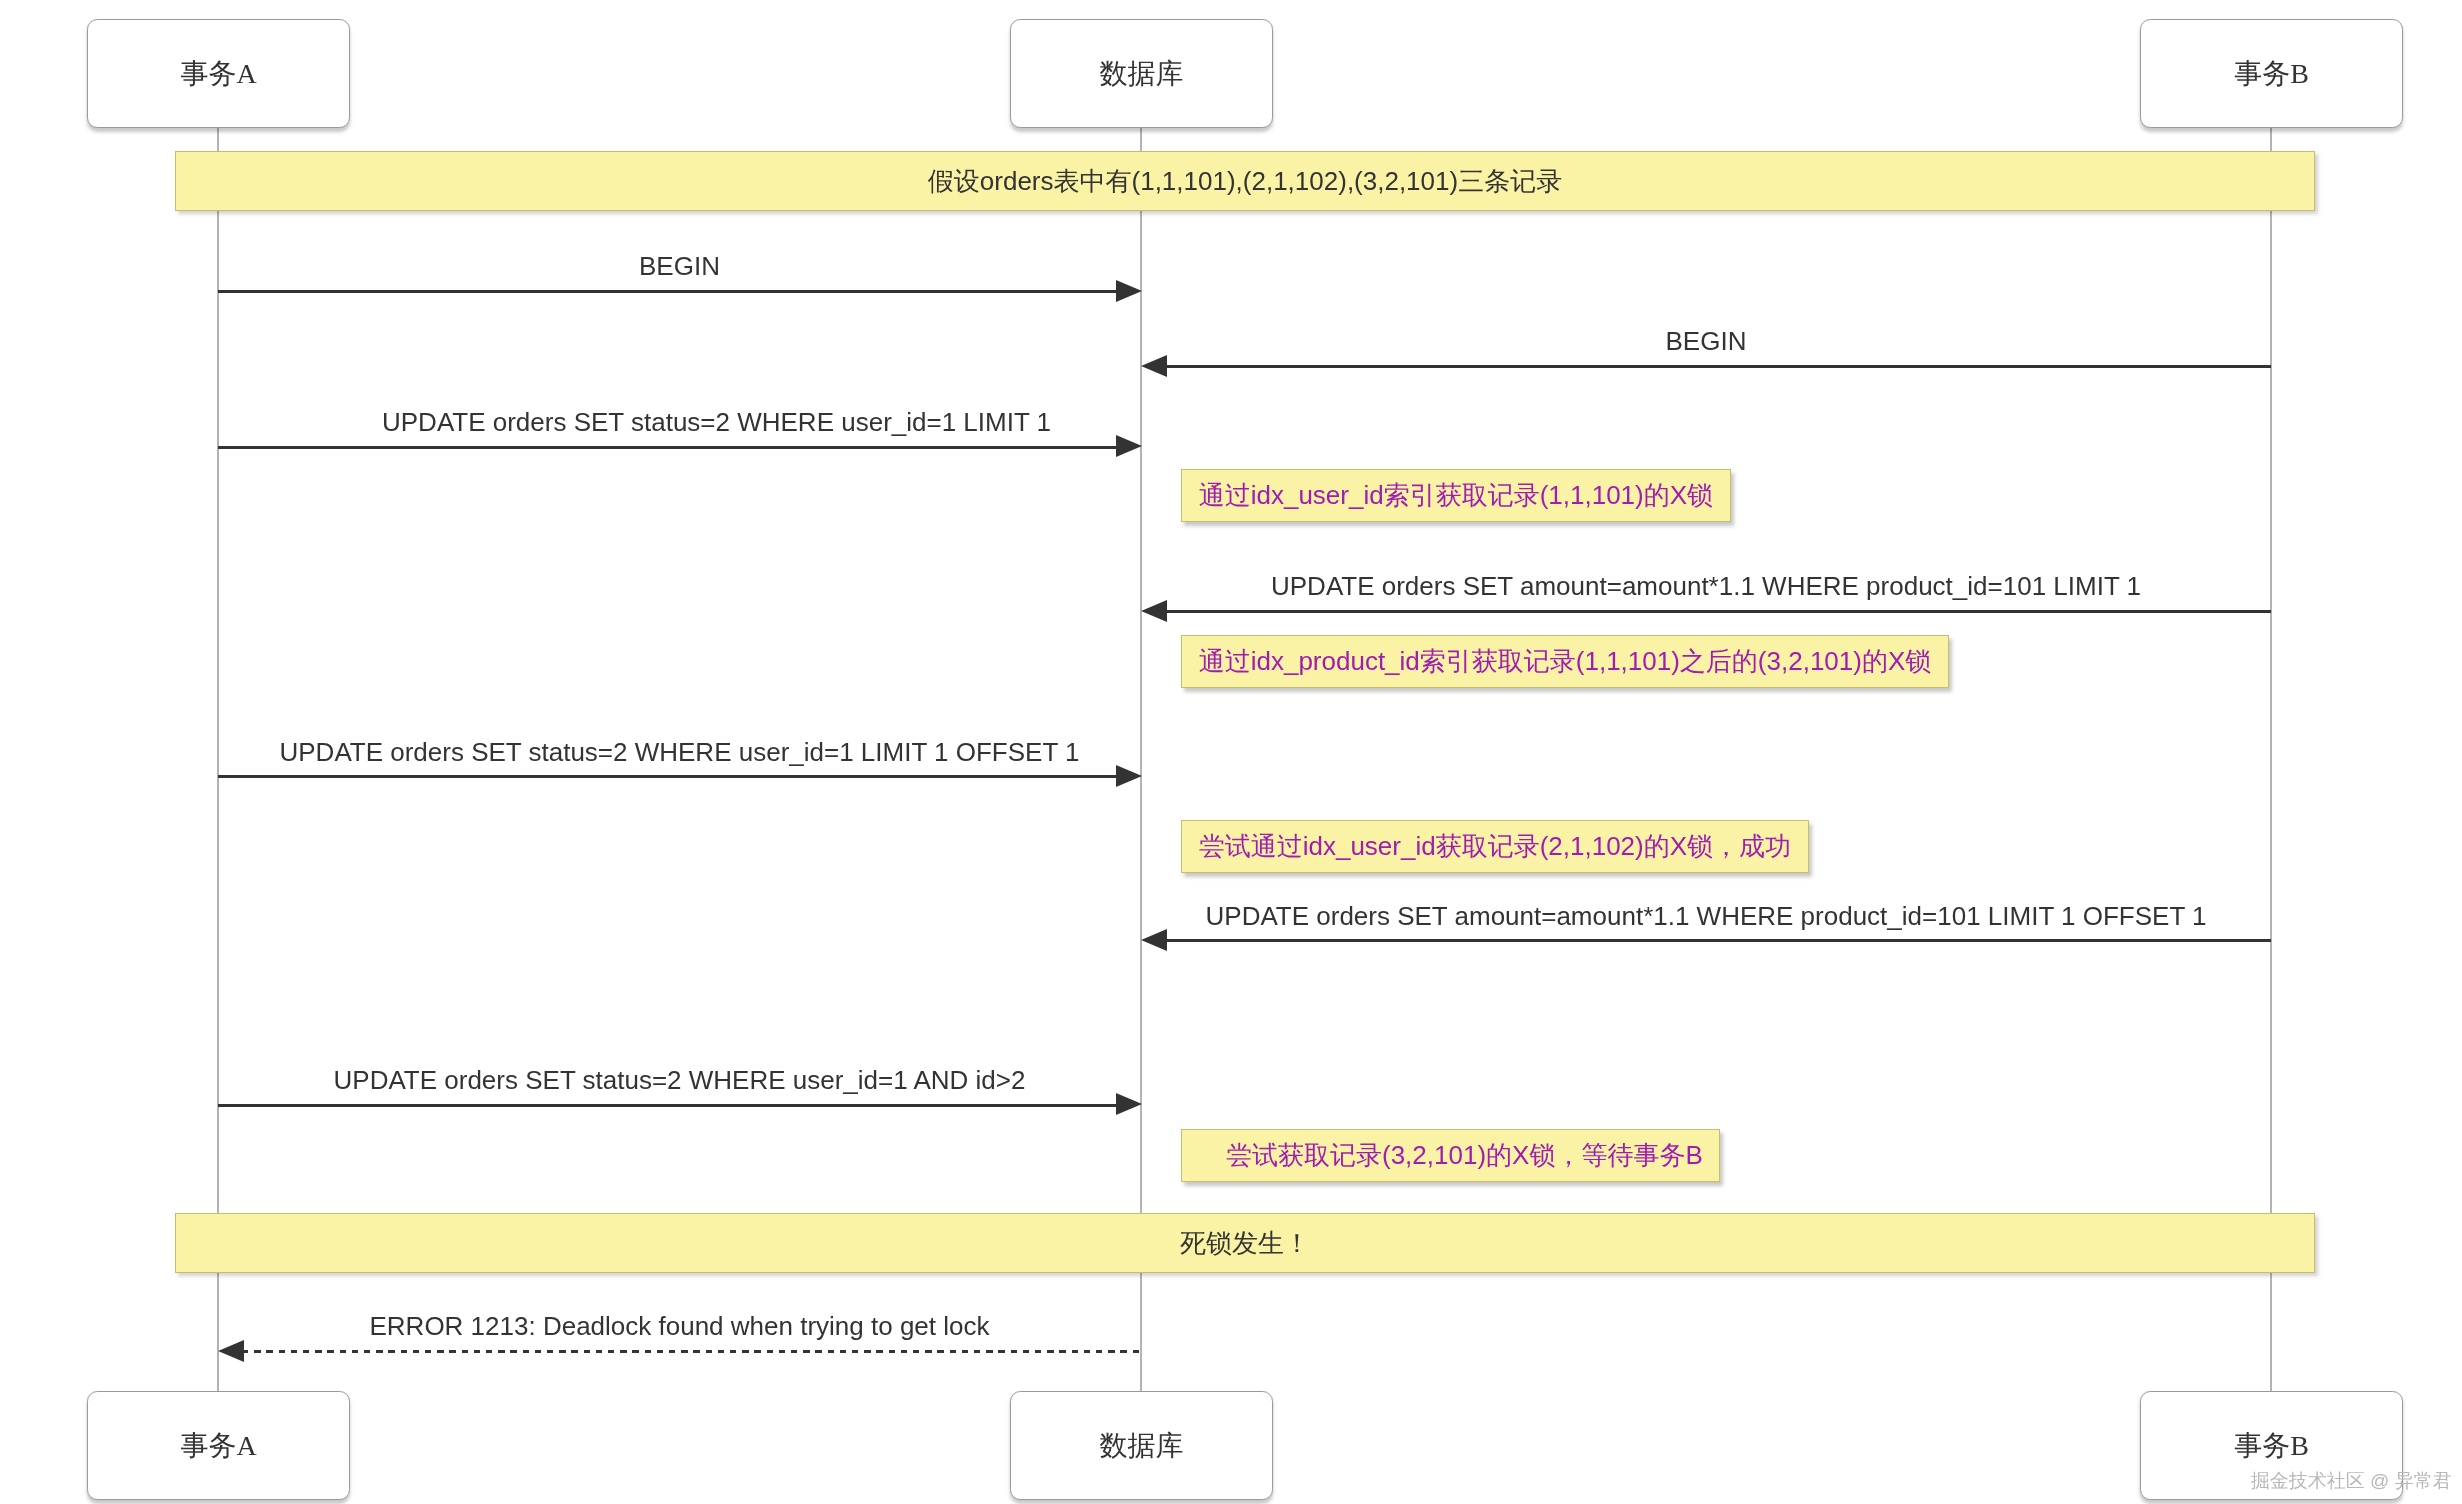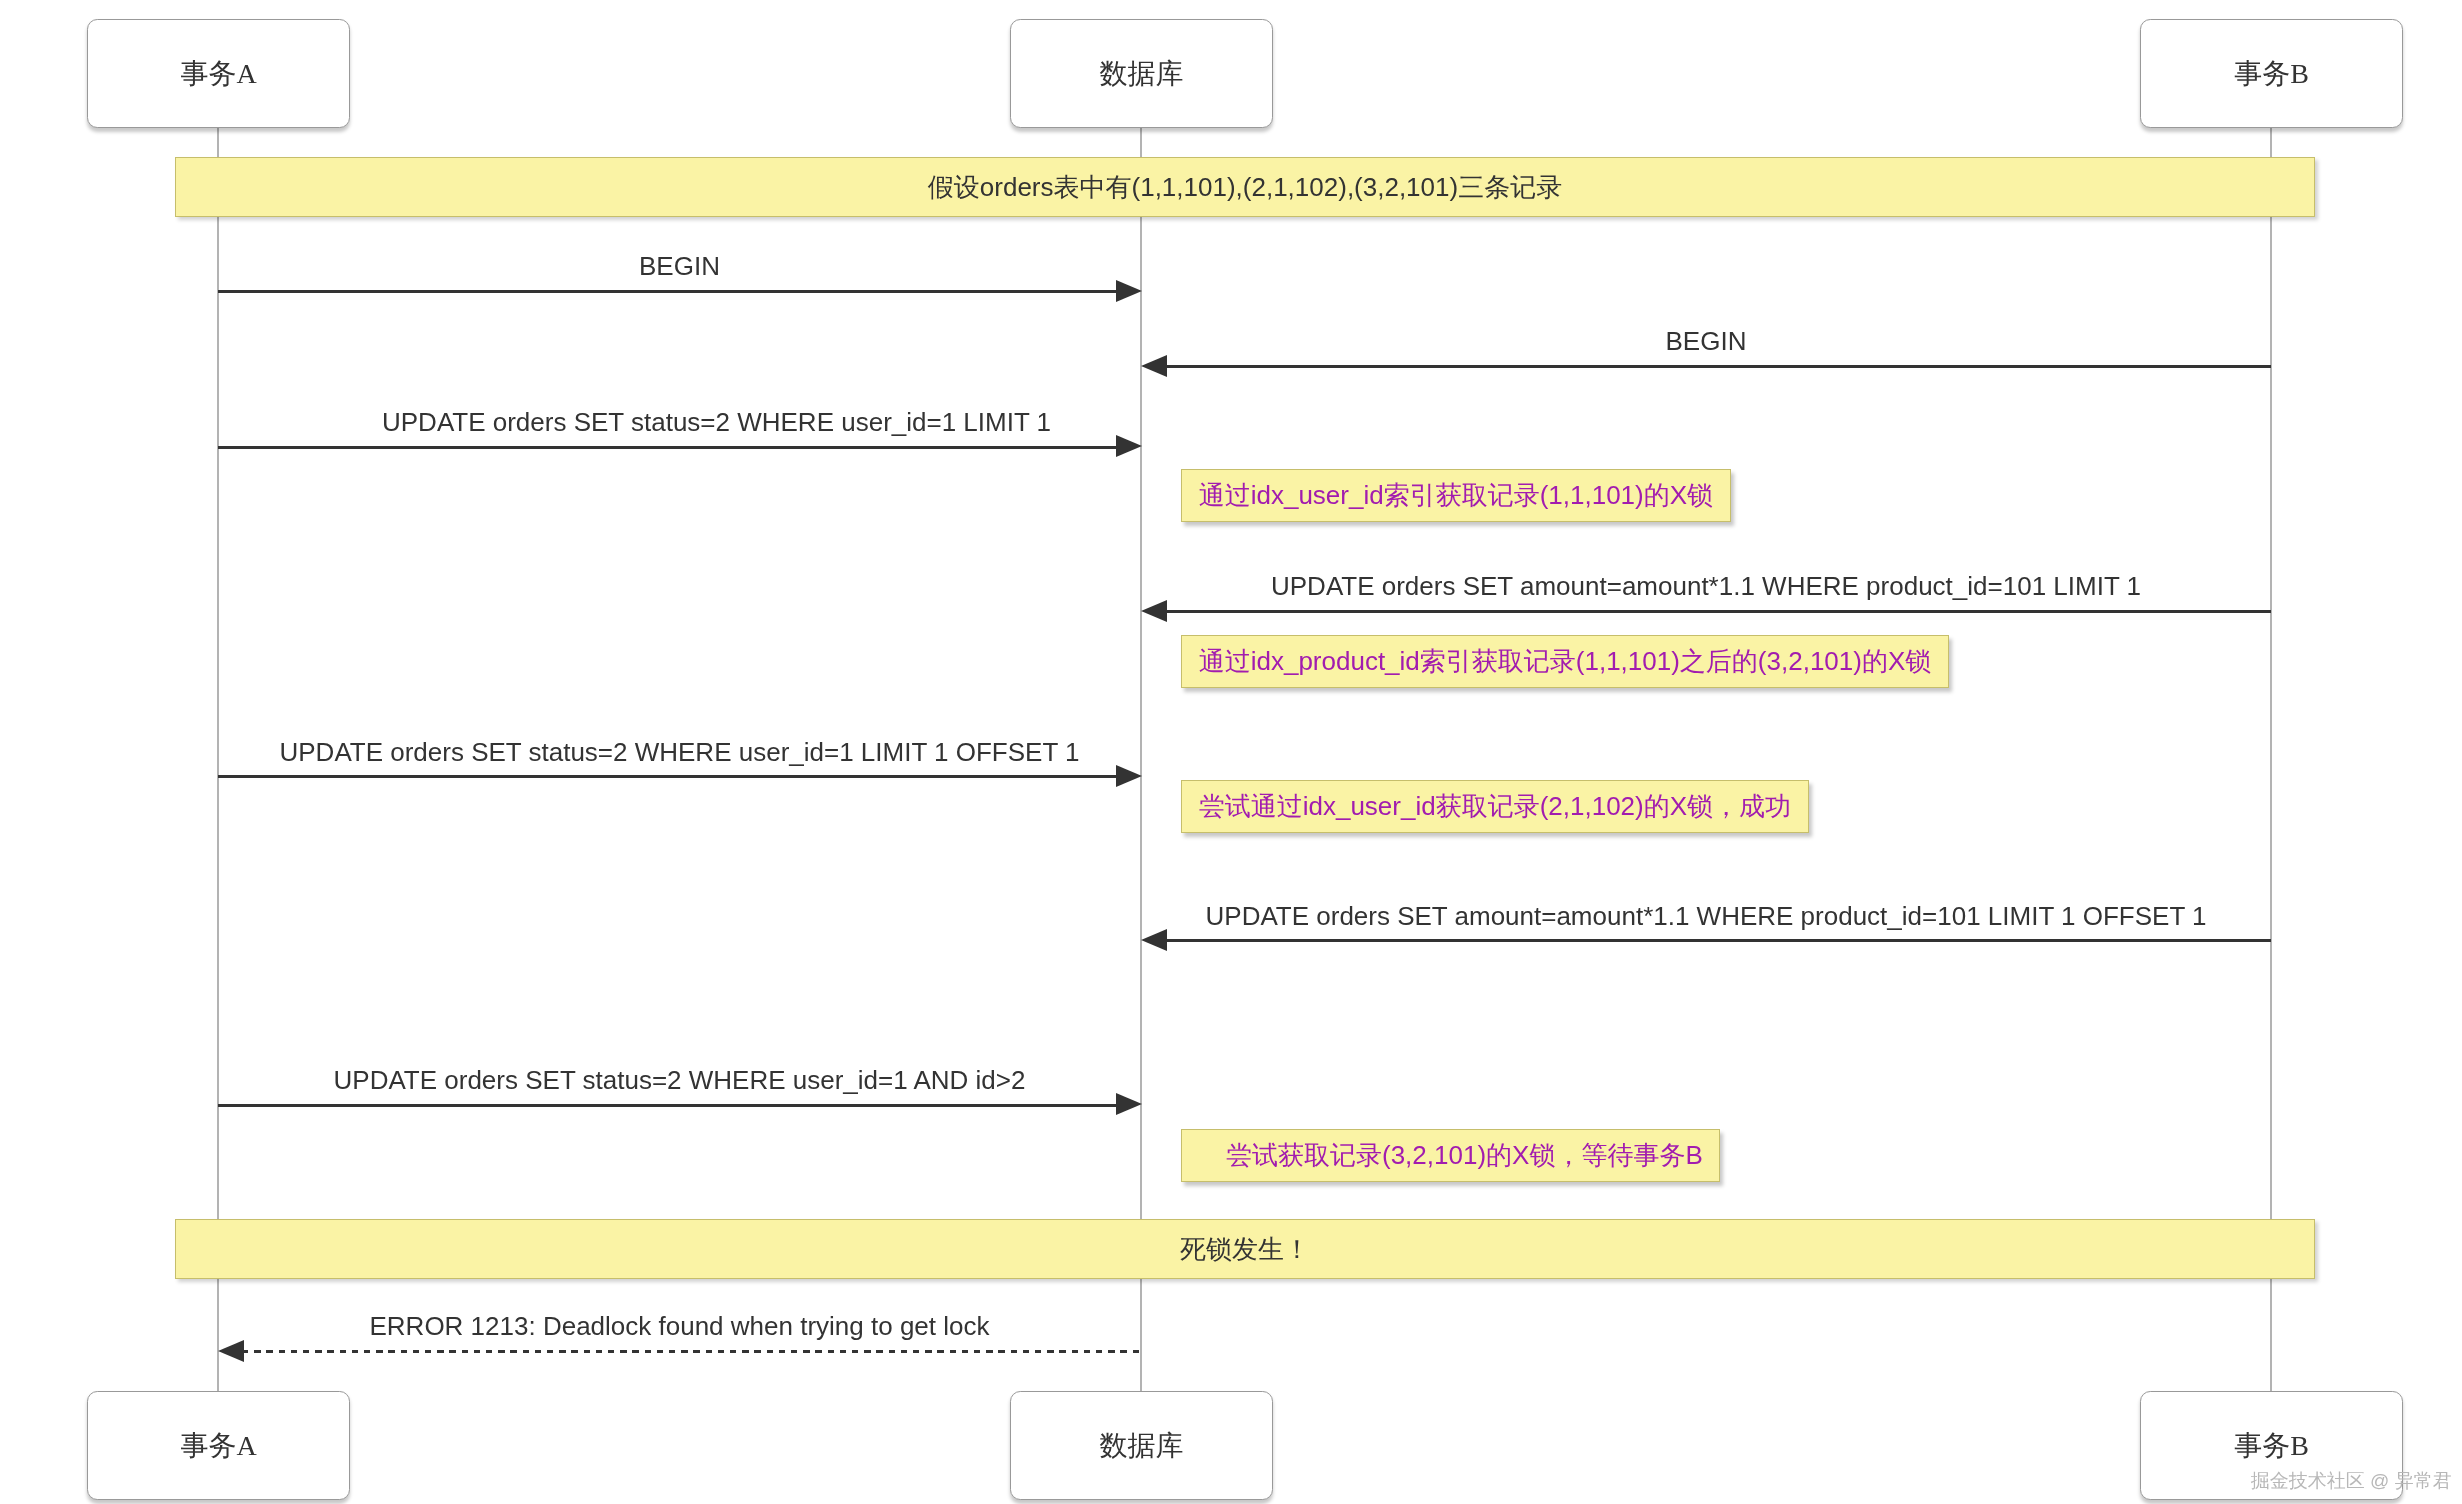--- a/index.html
+++ b/index.html
@@ -48,21 +48,20 @@
     background: #faf3a5;
     border: 1.3px solid #c6be6b;
     box-shadow: 2.6px 3.2px 3.8px rgba(0,0,0,0.18);
     display: flex;
     align-items: center;
     justify-content: center;
     font-size: 26px;
     color: #333333;
     z-index: 3;
     box-sizing: border-box;
-    margin-top: 6px;
   }
   
   .note {
     position: absolute;
     left: 1181px;
     height: 53px;
     background: #faf3a5;
     border: 1.3px solid #c6be6b;
     box-shadow: 3.2px 3.8px 3.8px rgba(0,0,0,0.22);
     padding: 0 16.7px;
@@ -165,21 +164,21 @@
   <div class="head-left" style="left:1141px; top:600px;"></div>
 
   <div class="note" style="top:635px;">
     <span>通过idx_product_id索引获取记录(1,1,101)之后的(3,2,101)的X锁</span>
   </div>
 
   <div class="msg-label" style="left:218px; width:923px; top:736px;">UPDATE orders SET status=2 WHERE user_id=1 LIMIT 1 OFFSET 1</div>
   <div class="msg-line" style="left:218px; width:899px; top:775px;"></div>
   <div class="head-right" style="left:1116px; top:765px;"></div>
 
-  <div class="note" style="top:780px;">
+  <div class="note" style="top:820px;">
     <span>尝试通过idx_user_id获取记录(2,1,102)的X锁，成功</span>
   </div>
 
   <div class="msg-label" style="left:1141px; width:1130px; top:900px;">UPDATE orders SET amount=amount*1.1 WHERE product_id=101 LIMIT 1 OFFSET 1</div>
   <div class="msg-line" style="left:1167px; width:1104px; top:939px;"></div>
   <div class="head-left" style="left:1141px; top:929px;"></div>
 
 
   <div class="msg-label" style="left:218px; width:923px; top:1064px;">UPDATE orders SET status=2 WHERE user_id=1 AND id&gt;2</div>
   <div class="msg-line" style="left:218px; width:899px; top:1104px;"></div>

